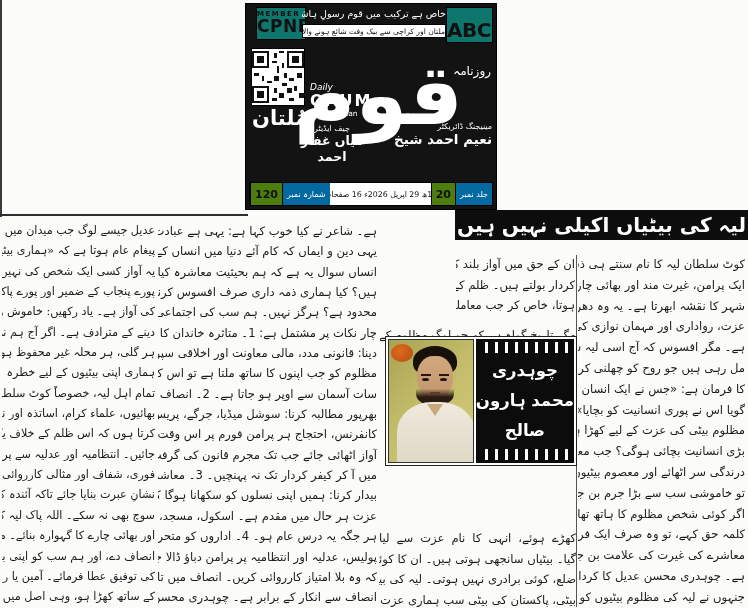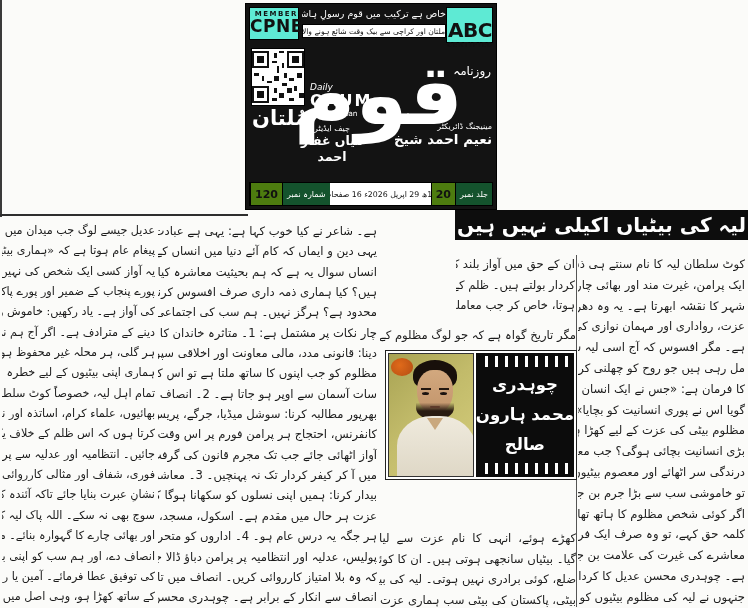--- a/index.html
+++ b/index.html
@@ -6,21 +6,21 @@
   #page{position:relative;width:748px;height:608px;background:#fbfbf9;overflow:hidden;
         font-family:"DejaVu Sans",sans-serif;color:#1c1c1c;}
   .abs{position:absolute;}
 
   
   #left-edge-line{left:0;top:0;width:2px;height:217px;background:#3a3a3a;}
   #topleft-rule{left:0;top:214px;width:248px;height:2px;background:#2e2e2e;}
 
   
   #masthead{left:245px;top:3px;width:252px;height:207px;background:#131313;border:1px solid #000;box-sizing:border-box;}
-  .whitebox{background:#5eead4;color:#111;border:1px solid #000;box-sizing:border-box;text-align:right;}
+  .whitebox{background:#0f766e;color:#111;border:1px solid #000;box-sizing:border-box;text-align:left;margin-left:7px;}
   #member-box{left:3px;top:3px;width:50px;height:33px;padding-top:2px;}
   #member-box .small{font-size:7px;letter-spacing:1.5px;font-weight:bold;}
   #member-box .big{font-size:17px;font-weight:bold;letter-spacing:.5px;line-height:17px;}
   #abc-box{right:3px;top:3px;width:47px;height:36px;padding-top:11px;}
   #abc-box .big{font-size:20px;font-weight:bold;letter-spacing:-.5px;line-height:22px;}
   #abc-box .small{font-size:6.5px;letter-spacing:1px;font-weight:bold;}
   #mast-verse{left:56px;top:3px;width:144px;height:15px;color:#fff;font-size:9.5px;
               text-align:center;direction:rtl;line-height:14px;white-space:nowrap;overflow:hidden;}
   #mast-tagline{left:56px;top:20px;width:144px;height:14px;background:#fff;color:#111;
               font-size:7.6px;text-align:center;direction:rtl;line-height:14px;border:1px solid #000;
@@ -35,21 +35,21 @@
   #city-urdu{left:6px;top:102px;color:#fff;font-size:21px;font-weight:bold;direction:rtl;}
   #rozanama{right:5px;top:60px;color:#fff;font-size:12px;direction:rtl;}
   #md-block{right:4px;top:118px;color:#fff;text-align:right;direction:rtl;}
   #md-block .title{font-size:8px;}
   #md-block .name{font-size:13.5px;font-weight:bold;line-height:17px;}
   #chief-block{left:50px;top:120px;color:#fff;text-align:center;direction:rtl;width:72px;}
   #chief-block .title{font-size:8px;}
   #chief-block .name{font-size:12.5px;font-weight:bold;line-height:16px;}
   #date-strip{left:3px;right:3px;bottom:3px;height:24px;background:#fff;border:1px solid #000;
               box-sizing:border-box;display:flex;direction:rtl;align-items:stretch;color:#111;}
-  .chip{background:#14532d;color:#fff;font-size:8px;display:flex;align-items:center;padding:0 4px;direction:rtl;white-space:nowrap;}
+  .chip{background:#0369a1;color:#fff;font-size:8px;display:flex;align-items:center;padding:0 4px;direction:rtl;white-space:nowrap;}
   .numbox{background:#4d7c0f;color:#111;font-size:11px;font-weight:bold;display:flex;align-items:center;
           padding:0 4px;border-right:1px solid #000;border-left:1px solid #000;}
   #date-text{flex:1;font-size:7.8px;display:flex;align-items:center;justify-content:center;
              direction:rtl;white-space:nowrap;overflow:hidden;padding:0 2px;}
 
   
   #banner{left:455px;top:210px;width:293px;height:30px;background:#0d0d0d;color:#fff;
           display:flex;align-items:center;justify-content:center;direction:rtl;
           font-size:20px;font-weight:bold;letter-spacing:1px;}
 
@@ -58,21 +58,21 @@
   .tline{text-align:justify;text-align-last:justify;white-space:nowrap;overflow:hidden;}
   #col-right{left:578px;top:254px;width:167px;height:354px;line-height:20.8px;}
   #col-mid-top{left:456px;top:254px;width:119px;height:63px;line-height:20.6px;}
   #col-mid-wide{left:380px;top:324px;width:196px;height:22px;line-height:22px;}
   #col-mid-bottom{left:379px;top:484px;width:197px;height:124px;line-height:20.6px;margin-top:44px;}
   #col-center{left:158px;top:221px;width:219px;height:387px;line-height:20.35px;}
   #col-left{left:2px;top:221px;width:153px;height:387px;line-height:20.35px;font-size:11.2px;}
   #rule-right-col{left:576px;top:255px;width:1px;height:352px;background:#555;}
 
   
-  #photo-block{left:385px;top:350px;width:192px;height:130px;border:1px solid #222;
+  #photo-block{left:385px;top:336px;width:192px;height:130px;border:1px solid #222;
                background:#fff;box-sizing:border-box;display:flex;direction:ltr;padding:2px;gap:2px;}
   #photo{width:92px;height:100%;position:relative;border:1px solid #333;box-sizing:border-box;
          background:linear-gradient(135deg,#a8a353 0%,#c2bb6a 45%,#d6ce7d 100%);overflow:hidden;}
   .flower{position:absolute;left:2px;top:4px;width:22px;height:18px;border-radius:50%;
           background:radial-gradient(circle at 40% 40%,#e06a1a,#b34d12);}
   .hair{position:absolute;left:24px;top:6px;width:44px;height:30px;border-radius:50% 50% 40% 40%;background:#18100b;}
   .face{position:absolute;left:28px;top:16px;width:36px;height:44px;border-radius:46% 46% 52% 52%;
         background:linear-gradient(#d2a87e,#c2946b);}
   .brow{position:absolute;width:10px;height:2px;background:#241710;top:34px;}
   .eyeL{left:32px;} .eyeR{left:50px;}

